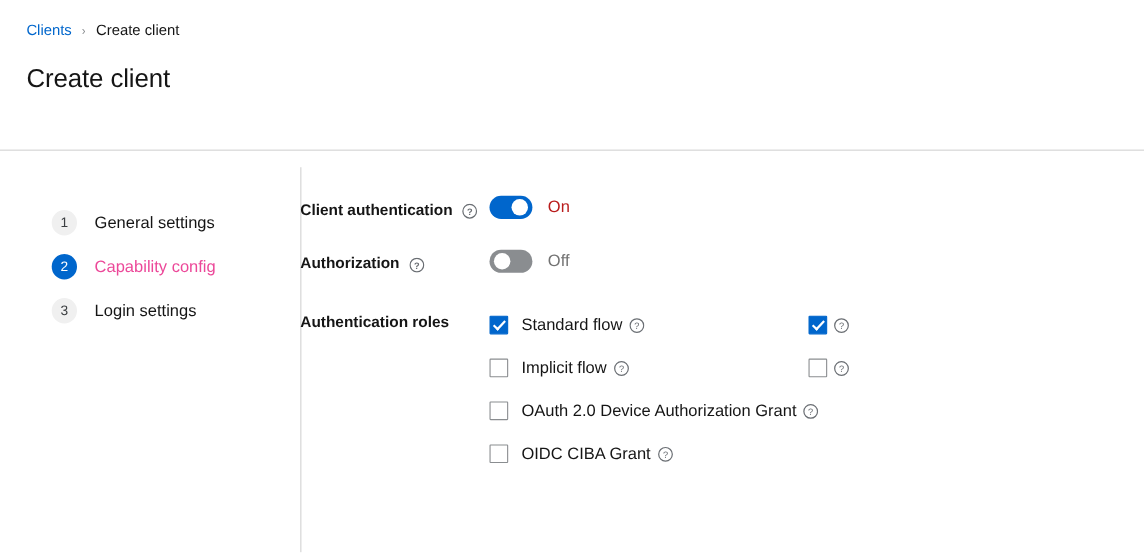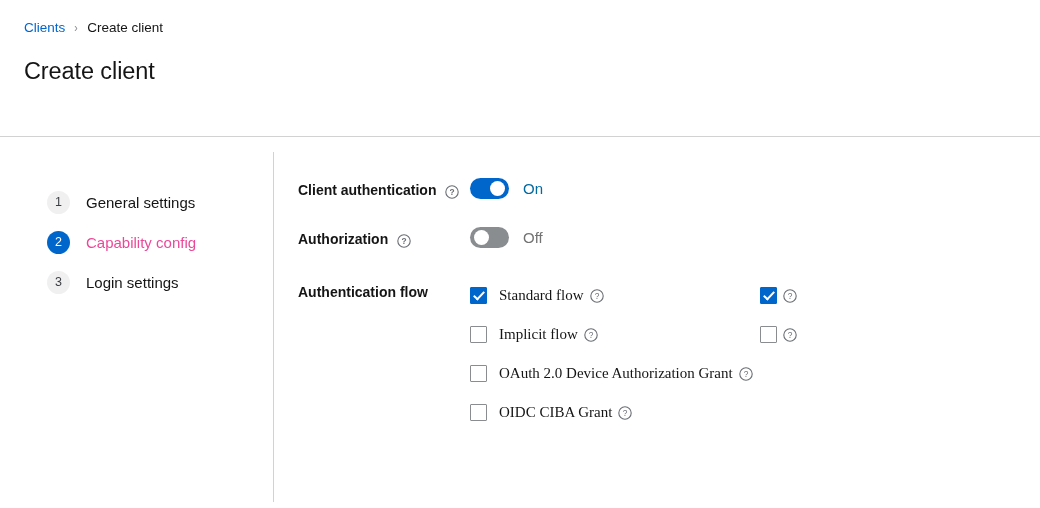--- a/index.html
+++ b/index.html
@@ -84,21 +84,20 @@
     position: absolute;
     left: 273px;
     top: 15px;
     bottom: 6px;
     width: 1px;
     background: #d2d2d2;
   }
   .wizard-main {
     flex: 1;
     padding-top: 41px;
-    padding-left: 25px;
     box-sizing: border-box;
     position: relative;
   }
 
   
   .step {
     display: flex;
     align-items: center;
     height: 40px;
     padding-left: 47px;
@@ -181,21 +180,21 @@
     left: 4px;
     width: 15px;
     height: 15px;
     border-radius: 50%;
     background: #ffffff;
   }
   .toggle.on .knob { left: 20px; }
   .toggle-text {
     margin-left: 14px;
     font-size: 15px;
-    color: #0369a1;
+    color: #b91c1c;
   }
   .toggle-text.off { color: #737373; }
 
   
   .flow-grid {
     display: flex;
     flex-wrap: wrap;
     width: 510px;
     margin-top: -4px;
   }
@@ -232,21 +231,20 @@
     height: 9px;
     border: solid #ffffff;
     border-width: 0 2px 2px 0;
     transform: rotate(43deg);
   }
   .flow-label {
     margin-left: 12px;
     font-size: 15px;
     color: #151515;
     white-space: nowrap;
-    font-family: Liberation Serif, serif;
   }
   .flow-item .help-icon {
     margin-left: 6px;
     position: relative;
     top: 1px;
   }
 </style>
 </head>
 <body>
 
@@ -314,21 +312,21 @@
       <div class="toggle-wrap">
         <div class="toggle">
           <span class="knob"></span>
         </div>
         <span class="toggle-text off">Off</span>
       </div>
     </div>
 
     <div class="form-row row-flows">
       <div class="field-label">
-        <span>Authentication flow</span>
+        <span>Authentication roles</span>
       </div>
 
       <div class="flow-grid">
 
         <label class="flow-item col-left">
           <span class="checkbox checked"></span>
           <span class="flow-label">Standard flow</span>
           <span class="help-icon">
             <svg width="14" height="14" viewBox="0 0 14 14">
               <circle cx="7" cy="7" r="6.2" fill="none" stroke="#6a6e73" stroke-width="1.1"></circle>

